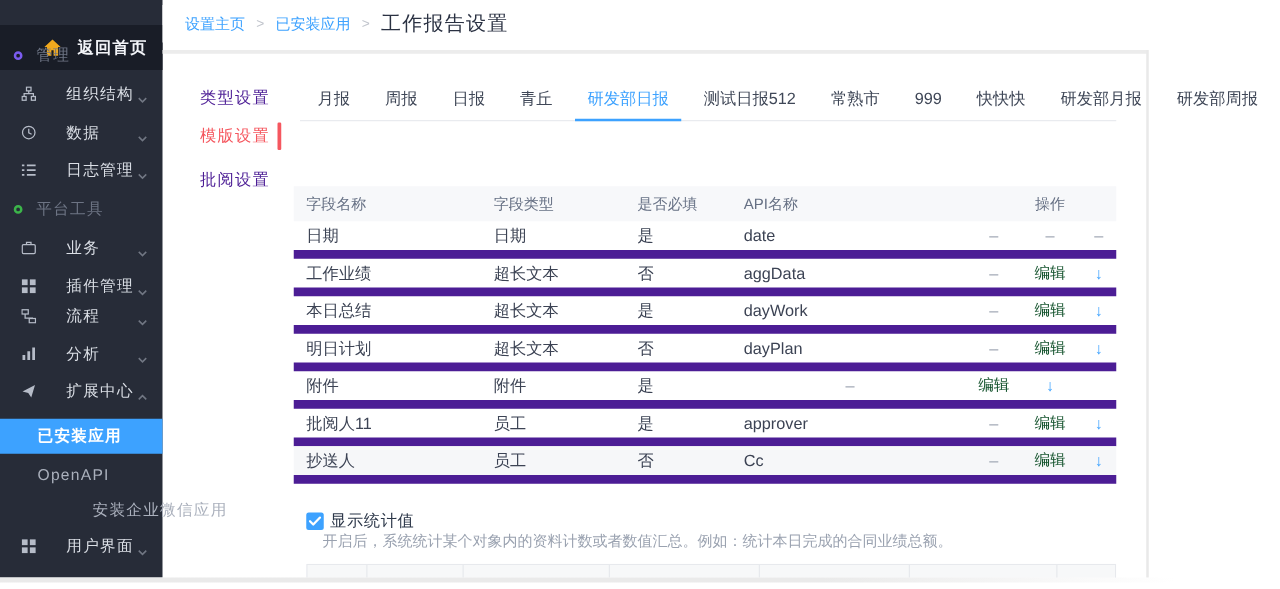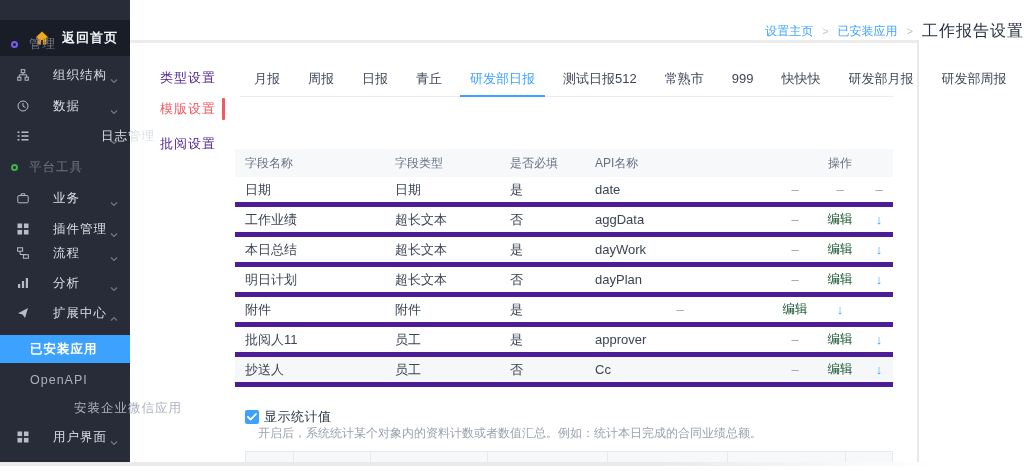--- a/index.html
+++ b/index.html
@@ -19,22 +19,22 @@
   .side-item .chev{position:absolute;right:12px;top:10px;width:8px;height:8px;opacity:.75;}
   .side-item.section{cursor:default;}
   .side-item.section .ring{width:7px;height:7px;border-radius:50%;margin-left:11px;border:2px solid #7b5cf0;}
   .side-item.section .ring.green{border-color:#3cb54a;}
   .side-item.section .slabel{margin-left:11px;color:#6d7484;}
   .side-item.sub .slabel{margin-left:30px;color:#aab0bc;letter-spacing:1px;}
   .side-item.sub.active{background:#3da2ff;}
   .side-item.sub.active .slabel{color:#ffffff;font-weight:bold;}
 
   
-  .topbar{position:absolute;left:130px;top:16px;width:894px;height:30px;background:#fff;
-          display:flex;align-items:center;padding-left:18px;justify-content:flex-end;}
+  .topbar{position:absolute;left:130px;top:4px;width:894px;height:30px;background:#fff;
+          display:flex;align-items:center;padding-left:18px;}
   .topbar-divider{position:absolute;left:130px;top:40px;width:788px;height:3px;background:#ececec;}
   .crumb-link{color:#3da2ff;font-size:12px;cursor:pointer;}
   .crumb-sep{color:#c0c4cc;font-size:11px;margin:0 9px;}
   .crumb-current{color:#2a3142;font-size:16px;font-weight:500;letter-spacing:1px;}
 
   
   .right-line{position:absolute;left:917px;top:40px;width:2px;height:422px;background:#e9e9e9;}
   .bottom-strip{position:absolute;left:0;top:462px;width:940px;height:4px;
                 background:linear-gradient(to right,#eaeaea 70%,rgba(234,234,234,0));}
 
@@ -47,21 +47,21 @@
   
   .tabs{position:absolute;left:240px;top:62px;width:653px;height:35px;display:flex;
         border-bottom:1px solid #e9ebef;}
   .tab{padding:0 14px;font-size:13px;color:#3f4757;line-height:34px;cursor:pointer;white-space:nowrap;position:relative;}
   .tab.active{color:#3da2ff;}
   .tab.active::after{content:"";position:absolute;left:4px;right:4px;bottom:-1px;height:2px;background:#3da2ff;}
 
   
   .ftable{position:absolute;left:235px;top:149px;width:658px;}
   .frow{display:grid;grid-template-columns:150px 115px 85px 190px 40px 50px 28px;align-items:center;height:30px;
-        border-bottom:5px solid #4c1d95;font-size:13px;color:#3c4354;}
+        border-bottom:7px solid #4c1d95;font-size:13px;color:#3c4354;}
   .frow.header{height:28px;background:#f7f8fa;border-bottom:none;font-size:12px;color:#667084;}
   .frow.highlight{background:#f6f7f9;}
   .fcell{padding-left:10px;white-space:nowrap;overflow:hidden;}
   .fcell.c-act{padding:0;text-align:center;}
   .dash{color:#9ba3b0;}
   .edit-link{color:#14532d;font-size:12.5px;cursor:pointer;}
   .arrow-down{color:#3da2ff;font-size:13px;cursor:pointer;}
 
   
   .stats{position:absolute;left:245px;top:410px;}
@@ -119,21 +119,21 @@
                 <circle cx="6" cy="6" r="5"></circle>
                 <path d="M6 3v3.2l2.3 1.2"></path>
               </g>
             </svg>
           </span>
           <span class="slabel">数据</span>
           <span class="chev"><svg width="8" height="8" viewBox="0 0 8 8">
               <path d="M1 2.5l3 3 3-3" stroke="#8a909c" stroke-width="1.2" fill="none"></path>
             </svg></span>
         </div>
-        <div class="side-item item" style="top: 122px; gap: 48px;">
+        <div class="side-item item" style="top: 122px;">
           <span class="sicon">
             <svg width="12" height="12" viewBox="0 0 12 12">
               <g stroke="#b6bcc8" stroke-width="1.4">
                 <path d="M0.5 2.2h2M4.5 2.2h7M0.5 6h2M4.5 6h7M0.5 9.8h2M4.5 9.8h7"></path>
               </g>
             </svg>
           </span>
           <span class="slabel">日志管理</span>
           <span class="chev"><svg width="8" height="8" viewBox="0 0 8 8">
               <path d="M1 2.5l3 3 3-3" stroke="#8a909c" stroke-width="1.2" fill="none"></path>

